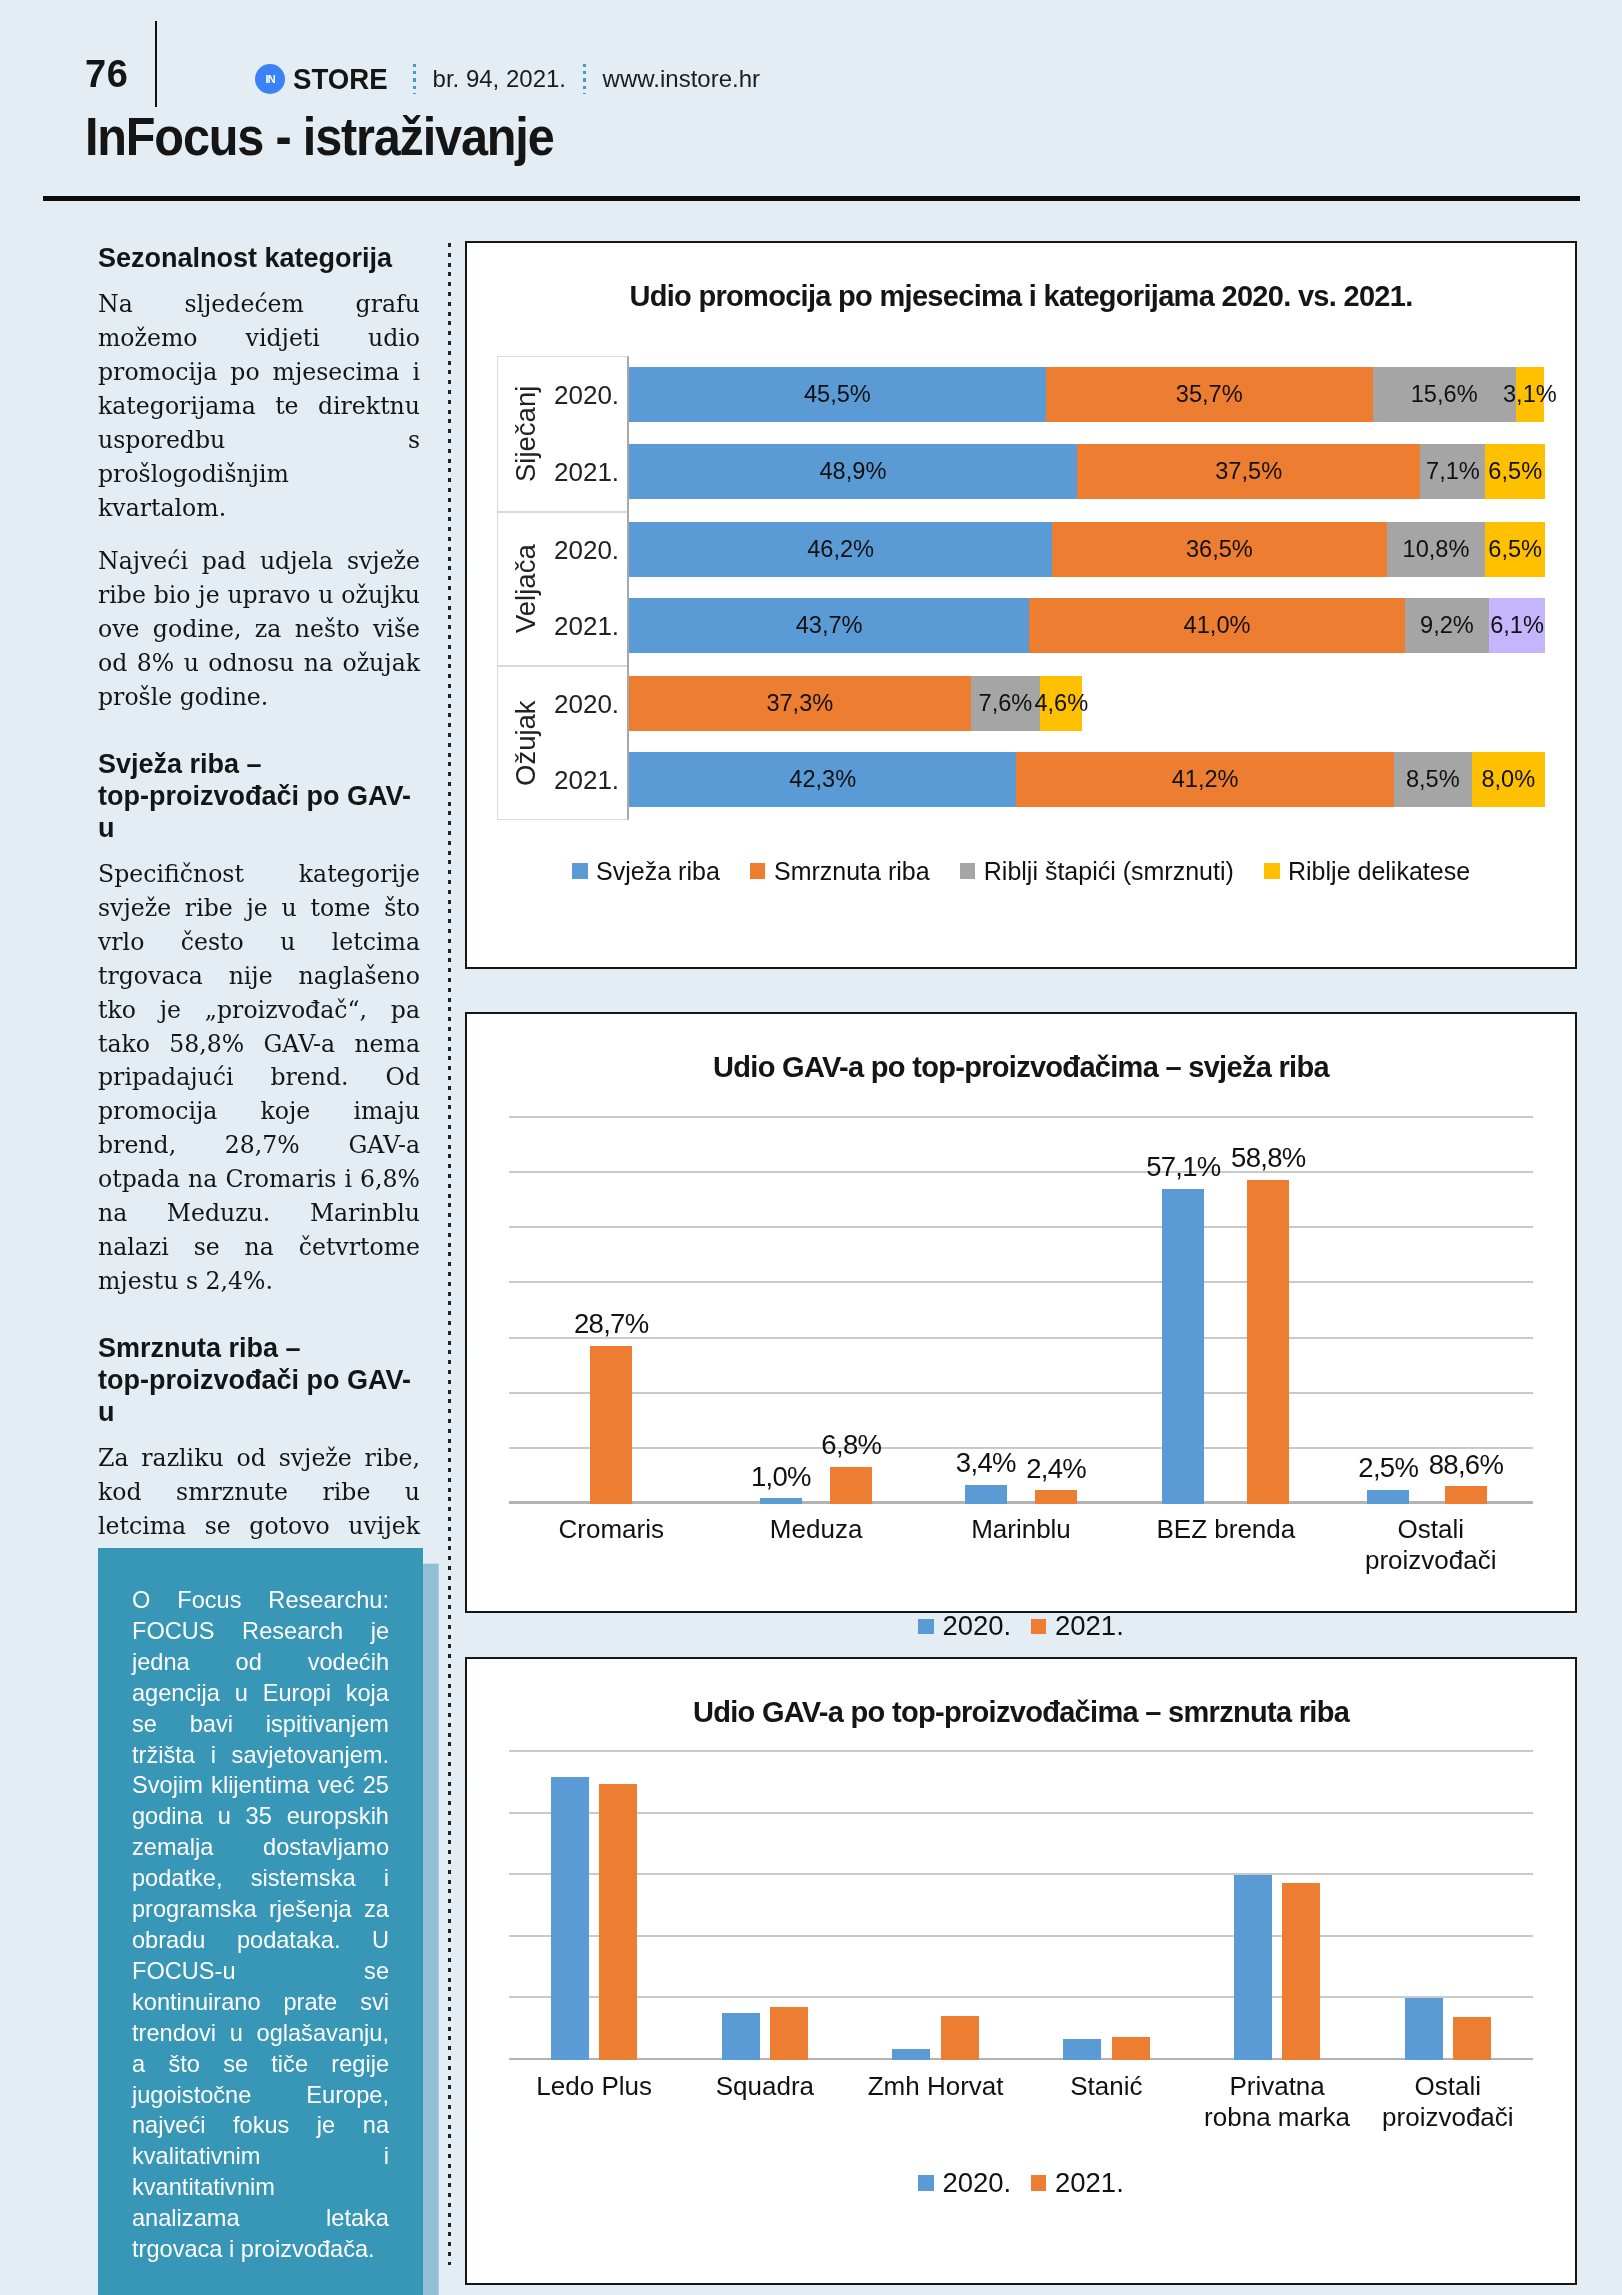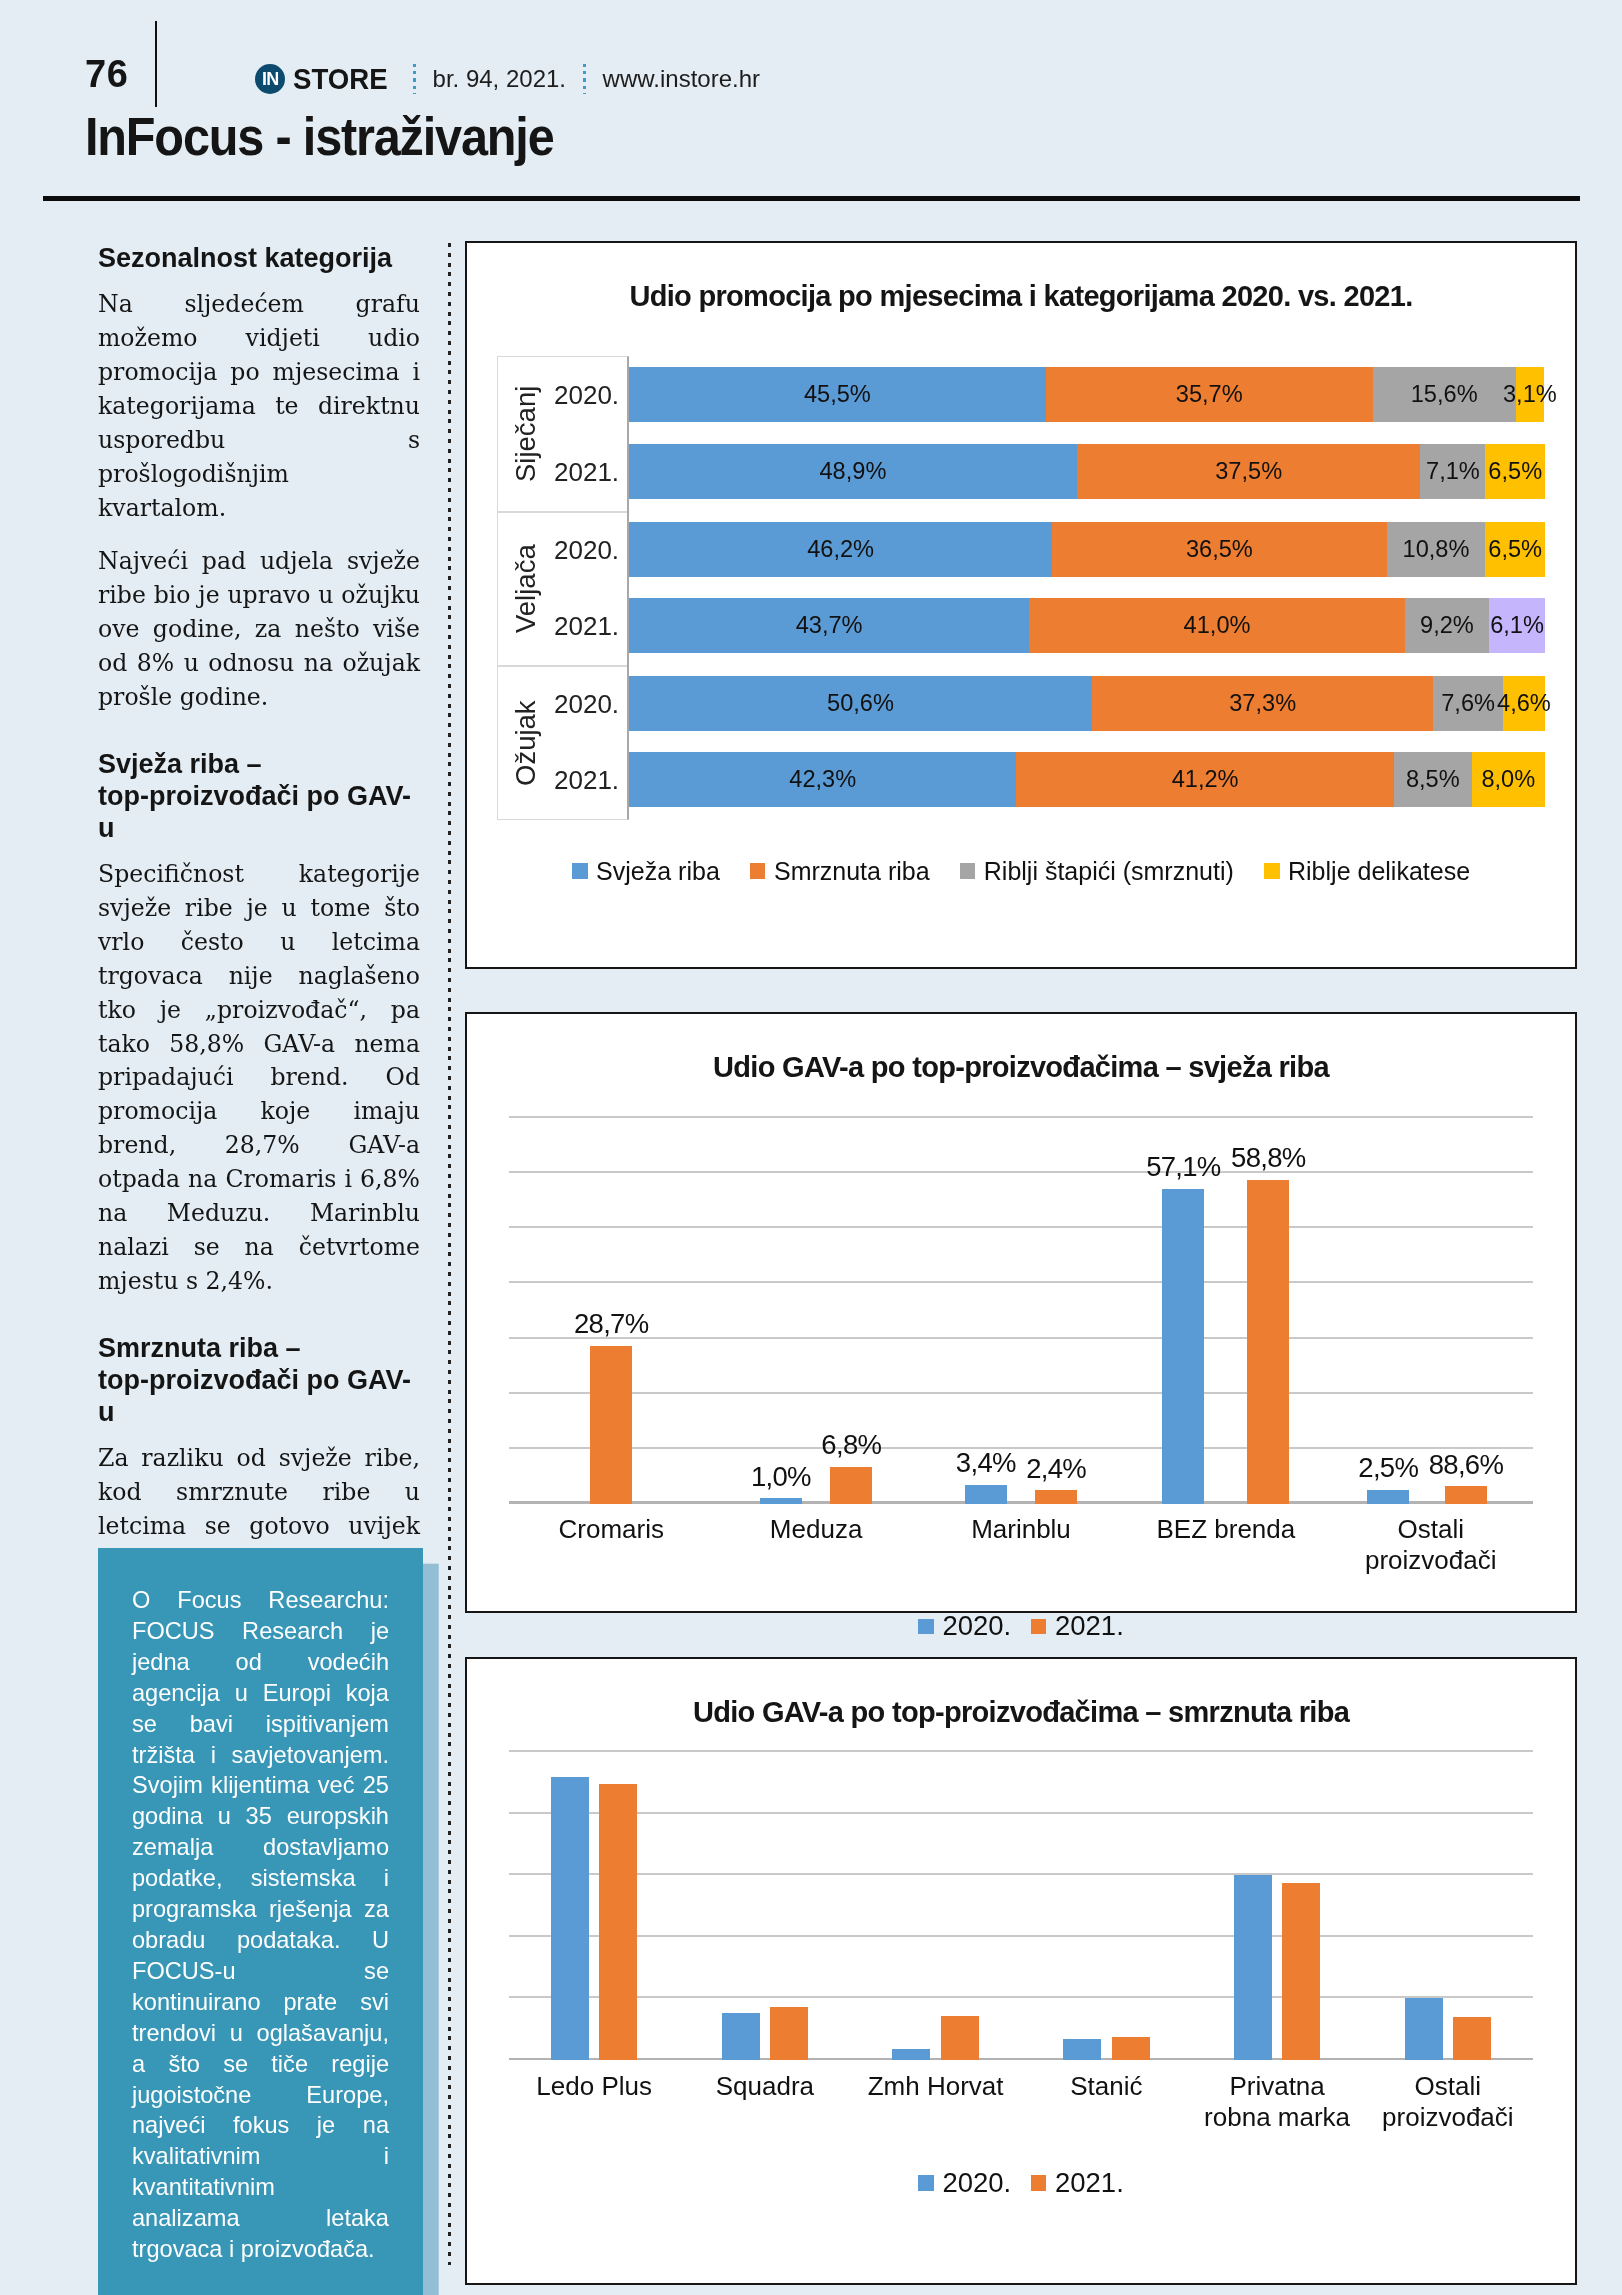--- a/index.html
+++ b/index.html
@@ -7,22 +7,22 @@
     width:1623px;height:2295px;position:relative;overflow:hidden;
     background:#e3edf3;color:#151515;
     font-family:"Liberation Sans", sans-serif;
   }
   
   .masthead{position:absolute;top:31px;left:85px;right:43px;height:65px;display:flex;align-items:flex-end;}
   .page-num{font-size:38px;font-weight:800;letter-spacing:0.7px;}
   .mast-rule{width:2.6px;background:#111;height:86px;margin:0 0 -10.5px 26px;align-self:flex-end;}
   .mast-items{display:flex;align-items:center;margin-left:98px;gap:17px;}
   .logo{display:flex;align-items:center;gap:7.9px;}
-  .logo-circle{width:30px;height:30px;border-radius:50%;background:#0c4a6e;color:#fff;
-    display:inline-flex;align-items:center;justify-content:center;font-size:18px;font-weight:900;letter-spacing:-0.7px;}
+  .logo-circle{width:30px;height:30px;border-radius:50%;background:#3b82f6;color:#fff;
+    display:inline-flex;align-items:center;justify-content:center;font-size:11px;font-weight:900;letter-spacing:-0.7px;}
   .logo-text{font-size:30px;font-weight:900;letter-spacing:0;transform:scaleX(.92);transform-origin:left;}
   .dotted-sep{width:2.6px;height:30px;
     background-image:repeating-linear-gradient(to bottom,#3f9cc6 0 3.3px,transparent 3.3px 7.2px);}
   .mast-meta{font-size:24px;color:#1d1d1d;}
   
   .page-title{position:absolute;top:105px;left:85px;font-size:54px;font-weight:900;
     letter-spacing:-1.3px;transform:scaleX(.9);transform-origin:left;white-space:nowrap;}
   .title-rule{position:absolute;top:196px;left:43px;right:43px;height:4.6px;background:#0c0c0c;}
   
   .left-col{position:absolute;top:243px;left:98px;width:322px;}
@@ -175,21 +175,20 @@
           </div>
           <div class="bar-track">
             <div class="seg" style="width: 43.7%; background: rgb(91, 155, 213);">43,7%</div>
             <div class="seg" style="width: 41%; background: rgb(237, 125, 49);">41,0%</div>
             <div class="seg" style="width: 9.2%; background: rgb(165, 165, 165);">9,2%</div>
             <div class="seg" style="width: 6.1%; background: #c4b5fd;">6,1%</div>
           </div>
         </div>
         <div class="bars-group sep">
           <div class="bar-track">
-            <div class="seg" style="width: 50.6%; background: rgb(91, 155, 213);">50,6%</div>
             <div class="seg" style="width: 37.3%; background: rgb(237, 125, 49);">37,3%</div>
             <div class="seg" style="width: 7.6%; background: rgb(165, 165, 165);">7,6%</div>
             <div class="seg" style="width: 4.6%; background: rgb(255, 192, 0);">4,6%</div>
           </div>
           <div class="bar-track">
             <div class="seg" style="width: 42.3%; background: rgb(91, 155, 213);">42,3%</div>
             <div class="seg" style="width: 41.2%; background: rgb(237, 125, 49);">41,2%</div>
             <div class="seg" style="width: 8.5%; background: rgb(165, 165, 165);">8,5%</div>
             <div class="seg" style="width: 8%; background: rgb(255, 192, 0);">8,0%</div>
           </div>

